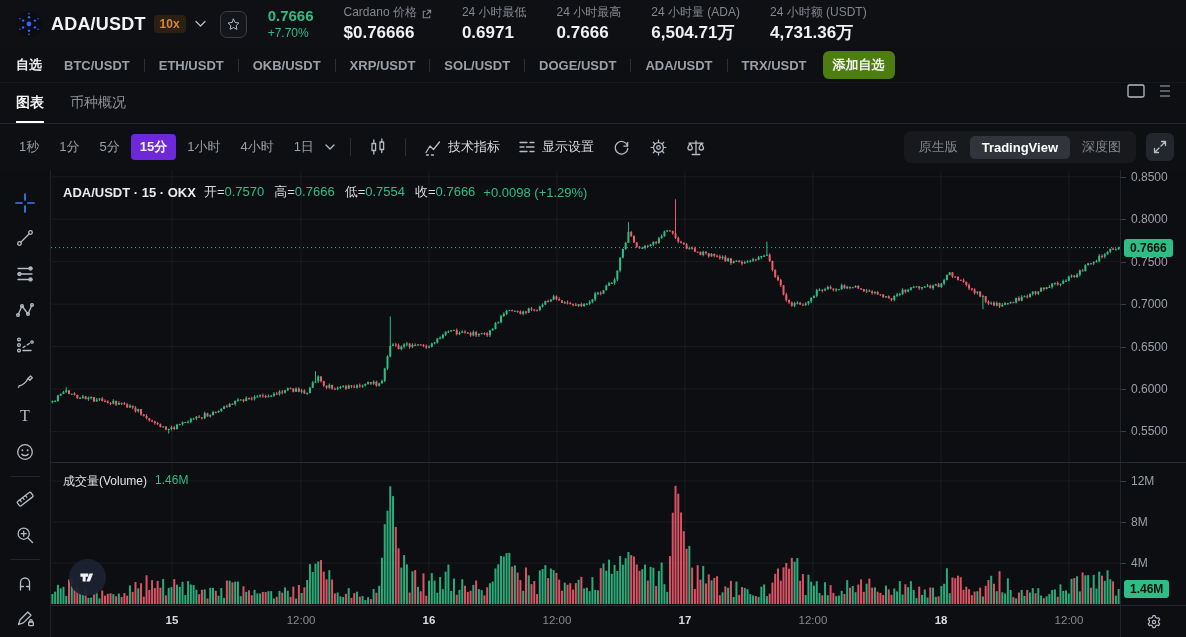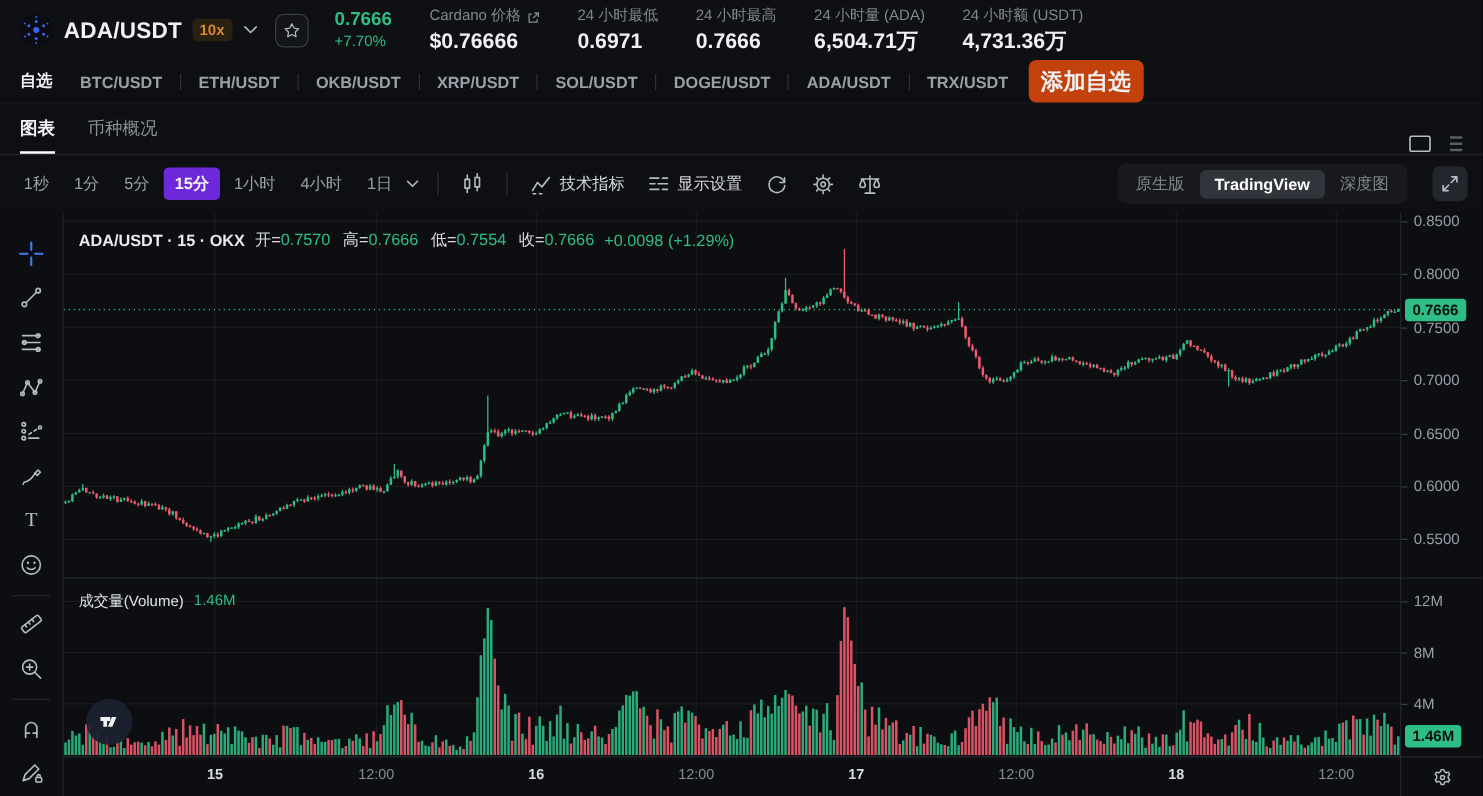--- a/index.html
+++ b/index.html
@@ -20,39 +20,39 @@
   .stats { display:flex; margin-left:30px; }
   .stat { margin-right:30px; display:flex; flex-direction:column; line-height:1.2; }
   .stat-label { color:#83878f; font-size:12px; display:flex; align-items:flex-end; gap:4px; }
   .stat-value { color:#eef0f2; font-size:17px; font-weight:bold; margin-top:3px; }
 
   
   .pairs-row { position:absolute; top:48px; left:0; width:100%; height:35px; display:flex; align-items:center; padding-left:16px; border-bottom:1px solid rgba(255,255,255,.04); }
   .watchlist-label { color:#eef0f2; font-size:13px; font-weight:bold; margin-right:22px; cursor:pointer; }
   .pair-item { color:#9aa0a8; font-size:13px; font-weight:bold; cursor:pointer; white-space:nowrap; }
   .pair-sep { width:1px; height:13px; background:#2c2f36; margin:0 14px; }
-  .add-pill { margin-left:16px; background:#c2410c; color:#f0f1f3; font-size:18px; font-weight:bold; padding:5px 10px; border-radius:6px; cursor:pointer; white-space:nowrap;text-align:center; }
+  .add-pill { margin-left:16px; background:#4d7c0f; color:#f0f1f3; font-size:13px; font-weight:bold; padding:5px 10px; border-radius:6px; cursor:pointer; white-space:nowrap;text-align:center; }
 
   
-  .view-tabs { position:absolute; top:83px; left:0; width:100%; height:41px; display:flex; align-items:flex-end; padding:0 16px; border-bottom:1px solid #24272d; }
+  .view-tabs { position:absolute; top:83px; left:0; width:100%; height:41px; display:flex; align-items:flex-start; padding:0 16px; border-bottom:1px solid #24272d; }
   .vtab { font-size:14px; margin-right:26px; cursor:pointer; position:relative; height:100%; display:flex; align-items:center; }
   .vtab.active { color:#f2f3f5; font-weight:bold; }
   .vtab.active::after { content:""; position:absolute; left:0; right:0; bottom:0; height:2px; background:#fff; }
   .vtab.inactive { color:#8b9097; }
   .vt-right { margin-left:auto; display:flex; align-items:center; gap:14px; }
 
   
   .tv-toolbar { position:absolute; top:124px; left:0; width:100%; height:46px; display:flex; align-items:center; padding-left:10px; }
   .intv { color:#9aa0a8; font-size:13px; padding:4px 9px; border-radius:4px; cursor:pointer; }
   .intv.active { color:#f2f3f5; font-weight:bold; background:#6d28d9; }
   .tb-chev { margin:0 6px 0 2px; cursor:pointer; display:flex; }
   .tb-sep { width:1px; height:18px; background:#2c2f36; margin:0 9px; }
   .tb-item { display:flex; align-items:center; gap:6px; color:#d7dade; font-size:13px; margin:0 9px; cursor:pointer; }
   .tb-icon-btn { margin:0 9px; cursor:pointer; display:flex; align-items:center; }
-  .tv-right { margin-left:auto; display:flex; align-items:center; margin-right:12px; gap:20px; }
+  .tv-right { margin-left:auto; display:flex; align-items:center; margin-right:12px; gap:10px; }
   .mode-ctl { background:#17191d; border-radius:7px; padding:3px; display:flex; align-items:center; }
   .mode-opt { font-size:13px; color:#84898f; padding:4px 12px; border-radius:5px; cursor:pointer; white-space:nowrap; }
   .mode-opt.active { background:#31343b; color:#fff; font-weight:bold; }
   .expand-btn { width:28px; height:28px; background:#23262c; border-radius:6px; display:flex; align-items:center; justify-content:center; cursor:pointer; }
 
   
   .chart-area { position:absolute; top:170px; left:0; width:1186px; height:467px; background:#0d0e11; }
   .draw-toolbar { position:absolute; left:0; top:0; width:51px; height:467px; border-right:1px solid #1f2227; display:flex; flex-direction:column; align-items:center; padding-top:16px; }
   .tool { width:34px; height:34px; margin-bottom:2px; display:flex; align-items:center; justify-content:center; cursor:pointer; border-radius:4px; }
   .tool-div { width:30px; height:1px; background:#23262c; margin:5px 0 6px; }

